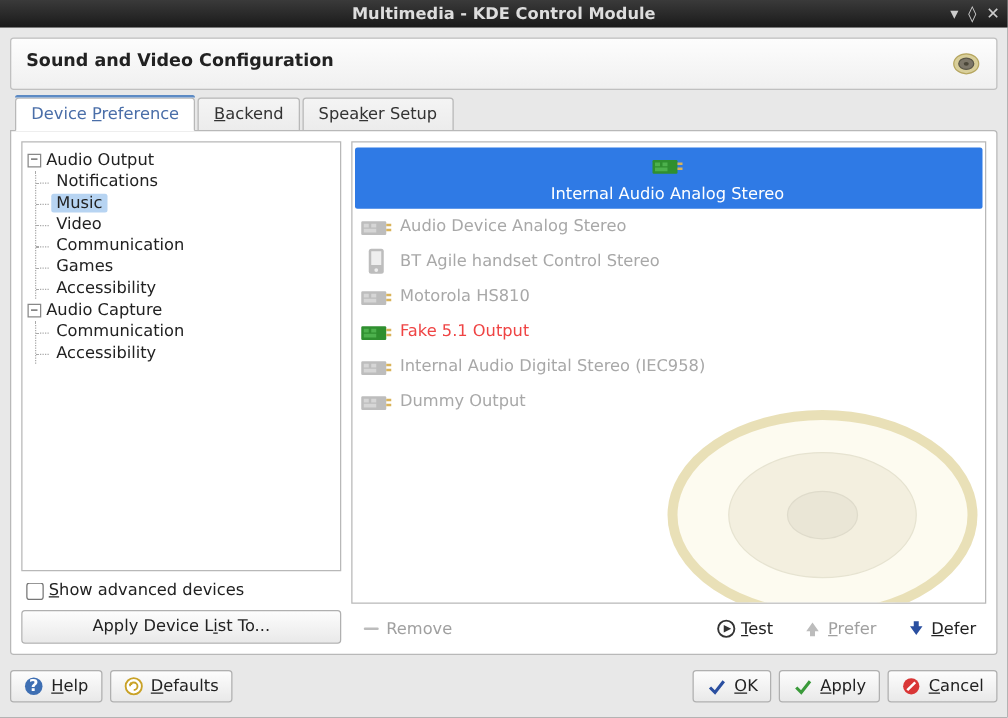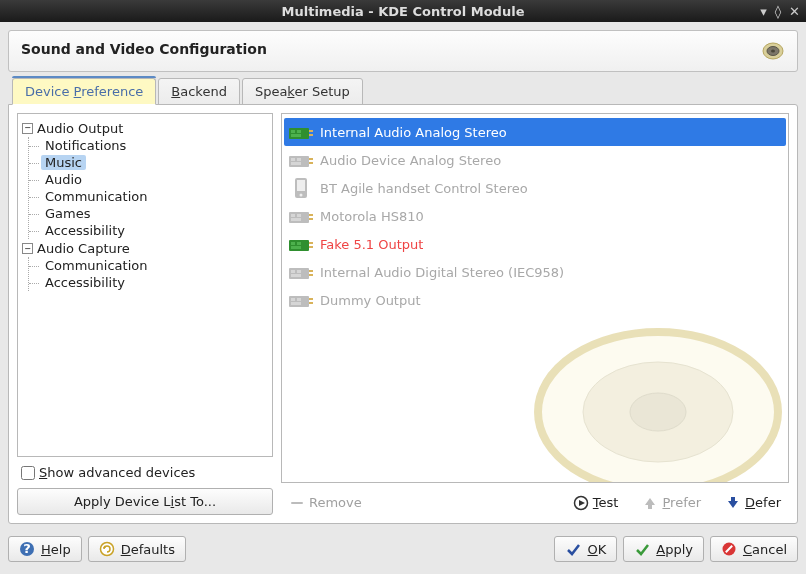--- a/index.html
+++ b/index.html
@@ -11,21 +11,21 @@
 
     .window { position: absolute; top: 22px; left: 0; right: 0; bottom: 0; background: #e8e8e8; padding: 8px; display: flex; flex-direction: column; }
 
     .header { background: linear-gradient(#fdfdfd,#f0f0f0); border: 1px solid #c0c0c0; border-radius: 3px; padding: 10px 12px; display: flex; align-items: flex-start; justify-content: space-between; margin-bottom: 6px; }
     .header h1 { font-size: 14px; font-weight: bold; color: #222; }
     .speaker-header-icon svg { display:block; }
 
     .tabs { display: flex; align-items: flex-end; margin-bottom: -1px; padding-left: 4px; }
     .tab { padding: 5px 12px; background: linear-gradient(#f4f4f4,#ececec); border: 1px solid #b8b8b8; border-bottom: 1px solid #b8b8b8; margin-right: 2px; border-radius: 3px 3px 0 0; cursor: default; color: #333; }
     .tab .accel { text-decoration: underline; }
-    .tab.active { background: #fef9c3; border-bottom: 1px solid #fff; color: #4a6ea8; position: relative; }
+    .tab.active { background: #ffffff; border-bottom: 1px solid #fff; color: #4a6ea8; position: relative; }
     .tab.active::before { content:""; position:absolute; left:-1px; right:-1px; top:-3px; height:2px; background:#5c8ac4; border-radius:2px 2px 0 0;}
 
     .tabpanel { flex: 1; background: #fff; border: 1px solid #b8b8b8; border-radius: 0 3px 3px 3px; padding: 8px; display: flex; flex-direction: column; min-height: 0; }
 
     .cols { flex: 1; display: flex; gap: 8px; min-height: 0; }
 
     .left { width: 256px; display: flex; flex-direction: column; }
     .tree { flex: 1; border: 1px solid #b8b8b8; background: #fff; padding: 4px 2px; overflow: auto; }
     .tree-root { margin-left: 2px; }
     .tree-node { line-height: 17px; color: #222; white-space: nowrap; }
@@ -43,28 +43,28 @@
     .btn { background: linear-gradient(#fdfdfd,#e9e9e9); border: 1px solid #b0b0b0; border-radius: 3px; padding: 5px 10px; text-align: center; cursor: default; color: #222; }
     .btn .accel { text-decoration: underline; }
     .btn.wide { width: 100%; }
 
     .right { flex:1; display:flex; flex-direction:column; min-width:0; }
     .listhdr { background: linear-gradient(#f4f4f4,#e7e7e7); border:1px solid #b8b8b8; border-bottom:none; padding:4px 8px; font-size:13px; color:#222; border-radius:2px 2px 0 0; }
     .devlist { flex:1; border:1px solid #b8b8b8; padding:4px 2px; overflow:hidden; position:relative; }
     .devlist .bg-speaker { position:absolute; right:0; bottom:0; width:300px; height:200px; opacity:0.9; pointer-events:none; }
     .dev { display:flex; align-items:center; gap:6px; padding:4px 6px 4px 4px; border-radius:2px; cursor:default; position:relative; z-index:1; color:#ef4444; }
     .dev.disabled { color:#a8a8a8; }
-    .dev.selected { background:#2f7ae5; color:#fff; }
+    .dev.selected { background:#2f7ae5; color:#fff;flex-direction:column; }
     .dev-icon { width:26px; height:20px; display:flex; align-items:center; justify-content:center; flex-shrink:0; }
     .pcb svg { display:block; }
     .dev .label { white-space:nowrap; overflow:hidden; text-overflow:ellipsis; }
 
     .right-buttons { display:flex; align-items:center; gap:8px; margin-top:8px; }
     .right-buttons .spacer { flex:1; }
-    .icobtn { display:inline-flex; align-items:flex-start; gap:4px; padding:4px 8px; border-radius:3px; cursor:default; color:#222; }
+    .icobtn { display:inline-flex; align-items:center; gap:4px; padding:4px 8px; border-radius:3px; cursor:default; color:#222; }
     .icobtn.disabled { color:#a0a0a0; }
     .icobtn .accel { text-decoration: underline; }
     .ico { width:16px; height:16px; display:inline-flex; align-items:center; justify-content:center; }
 
     .footer { display:flex; align-items:center; gap:6px; margin-top:8px; padding:4px 0; }
     .footer .spacer { flex:1; }
     .footer .btn { display:inline-flex; align-items:center; gap:6px; padding:4px 10px; }
     .footer .ico { width:16px; height:16px; }
   </style>
 </head>
@@ -106,21 +106,21 @@
           <div class="tree-root">
 
             <div class="tree-node">
               <span class="tree-branch-label">
                 <span class="tree-exp" id="exp-output">−</span>
                 <span>Audio Output</span>
               </span>
               <div class="tree-children" id="tree-output">
                   <div class="tree-node"><span class="tree-leaf">Notifications</span></div>
                   <div class="tree-node"><span class="tree-leaf selected">Music</span></div>
-                  <div class="tree-node"><span class="tree-leaf">Audio</span></div>
+                  <div class="tree-node"><span class="tree-leaf">Video</span></div>
                   <div class="tree-node"><span class="tree-leaf">Communication</span></div>
                   <div class="tree-node"><span class="tree-leaf">Games</span></div>
                   <div class="tree-node"><span class="tree-leaf">Accessibility</span></div>
                 </div>
             </div>
 
             <div class="tree-node">
               <span class="tree-branch-label">
                 <span class="tree-exp" id="exp-capture">−</span>
                 <span>Audio Capture</span>

